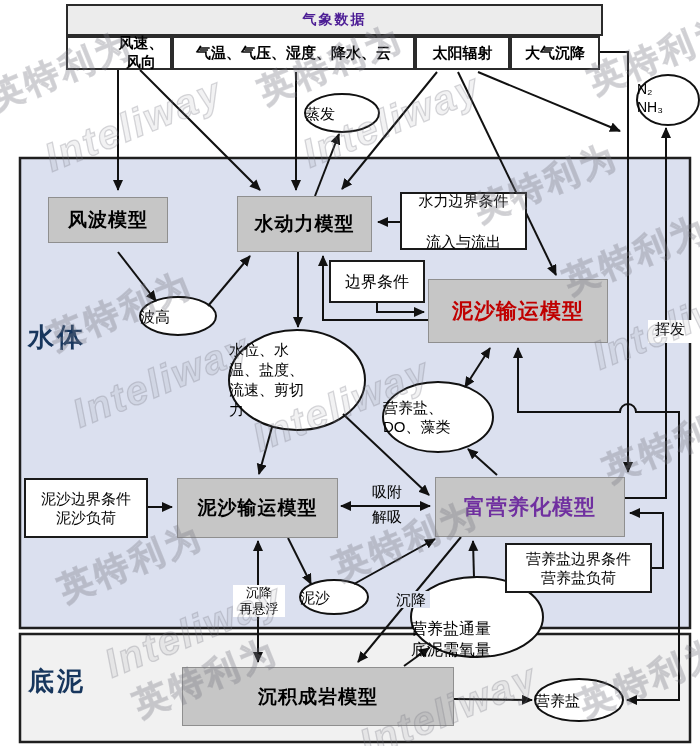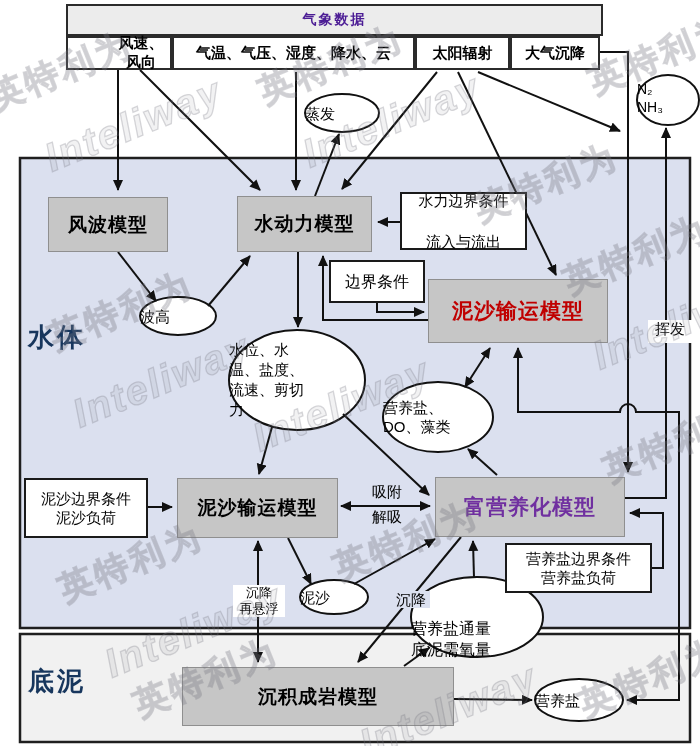--- a/index.html
+++ b/index.html
@@ -85,21 +85,21 @@
       <line x1="454" y1="699" x2="532" y2="700" marker-end="url(#ah)"></line>
     </g>
   </svg>
 
   <div class="node headerbox" style="left:66px;top:4px;width:537px;height:32px;">气象数据</div>
   <div class="node cell" style="left:66px;top:36px;width:106px;height:34px;padding-left:44px;">风速、风向</div>
   <div class="node cell" style="left:172px;top:36px;width:243px;height:34px;">气温、气压、湿度、降水、云</div>
   <div class="node cell" style="left:415px;top:36px;width:95px;height:34px;">太阳辐射</div>
   <div class="node cell" style="left:510px;top:36px;width:90px;height:34px;">大气沉降</div>
 
-  <div class="node graybox" style="left:48px;top:197px;width:120px;height:55px;">风波模型</div>
+  <div class="node graybox" style="left:48px;top:197px;width:120px;height:46px;">风波模型</div>
   <div class="node graybox" style="left:237px;top:196px;width:135px;height:56px;">水动力模型</div>
   <div class="node graybox red" style="left:428px;top:279px;width:180px;height:64px;">泥沙输运模型</div>
   <div class="node graybox" style="left:177px;top:478px;width:161px;height:60px;">泥沙输运模型</div>
   <div class="node graybox purple" style="left:435px;top:477px;width:190px;height:60px;">富营养化模型</div>
   <div class="node graybox" style="left:182px;top:667px;width:272px;height:59px;">沉积成岩模型</div>
 
   <div class="node whitebox" style="left:400px;top:192px;width:127px;height:58px;flex-direction:column;gap:22px;">
     <span>水力边界条件</span>
     <span>流入与流出</span>
   </div>

